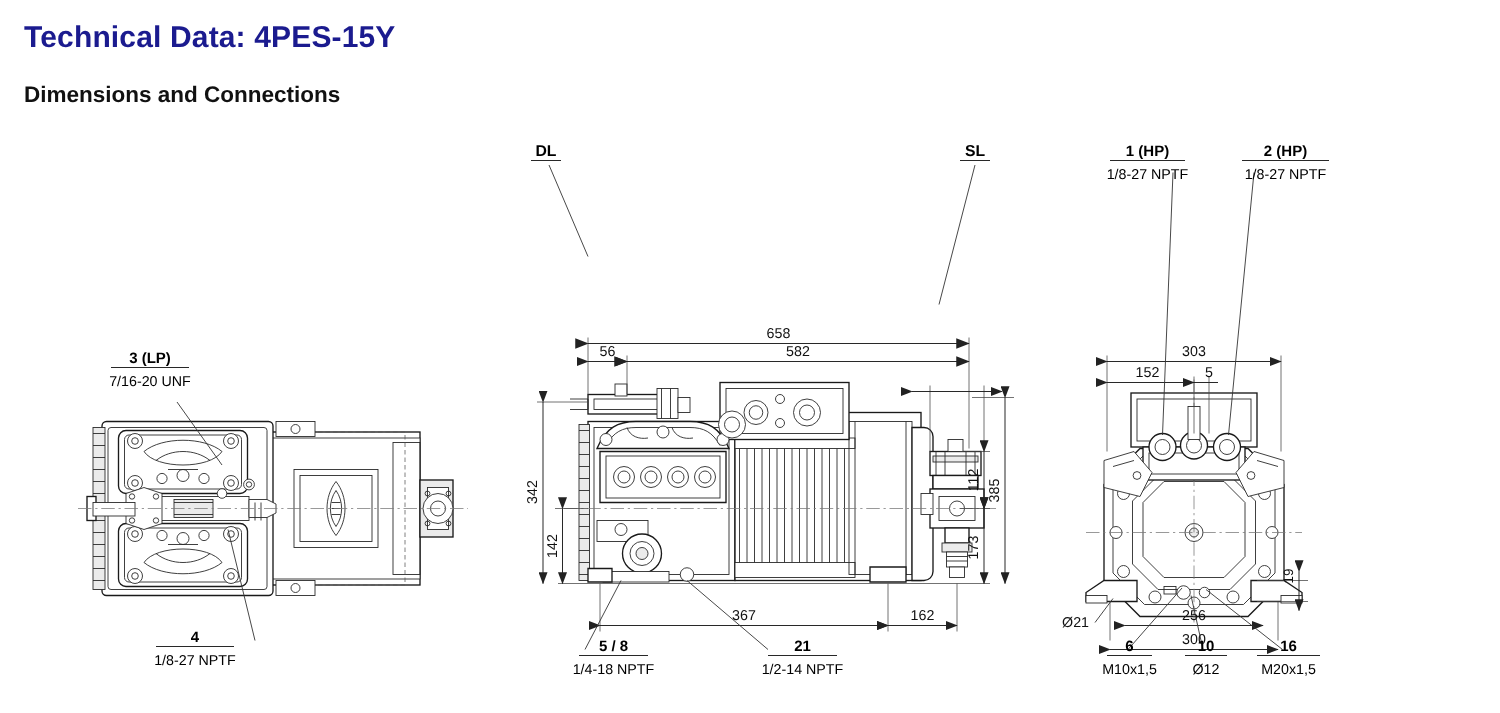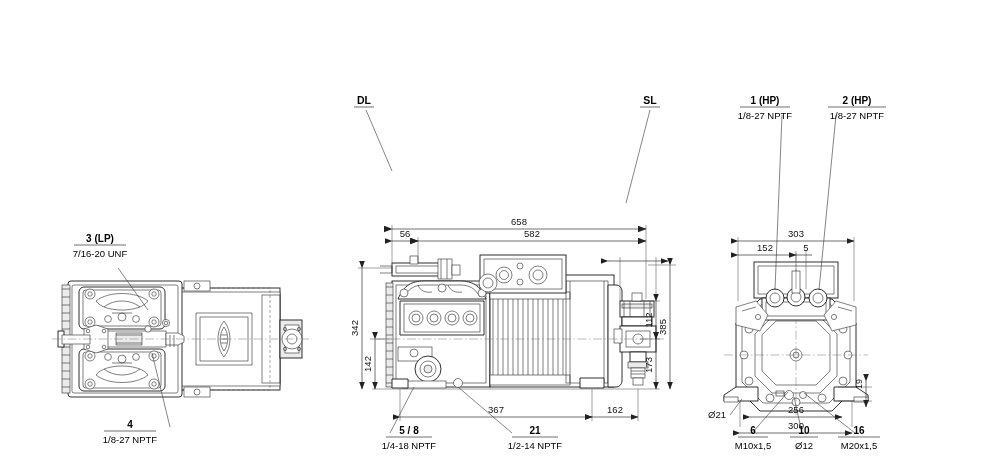--- a/index.html
+++ b/index.html
@@ -40,20 +40,22 @@
   .ln-cntr{stroke:#777;stroke-width:.5;fill:none;stroke-dasharray:9 2.5 1.5 2.5;}
   .ln-hid{stroke:#555;stroke-width:.5;fill:none;stroke-dasharray:3 2;}
   .fillw{fill:#ffffff;}
   .fillgg{fill:#ebebeb;}
 </style>
 </head>
 <body>
 
 <div class="page">
 
+  <div id="page-title" style="color: rgb(27, 27, 143);">Technical Data: 4PES-15Y</div>
+  <div id="subtitle">Dimensions and Connections</div>
 
   <div id="drawing-canvas">
   <svg width="1000" height="390" viewBox="0 0 1000 390" xmlns="http://www.w3.org/2000/svg">
     <defs>
       <marker id="ah" markerWidth="9" markerHeight="7" refX="8.5" refY="3.5" orient="auto" markerUnits="userSpaceOnUse">
         <path d="M0,0 L9,3.5 L0,7 Z" fill="#222"></path>
       </marker>
       <marker id="ahs" markerWidth="8" markerHeight="6" refX="7.5" refY="3" orient="auto" markerUnits="userSpaceOnUse">
         <path d="M0,0 L8,3 L0,6 Z" fill="#222"></path>
       </marker>

